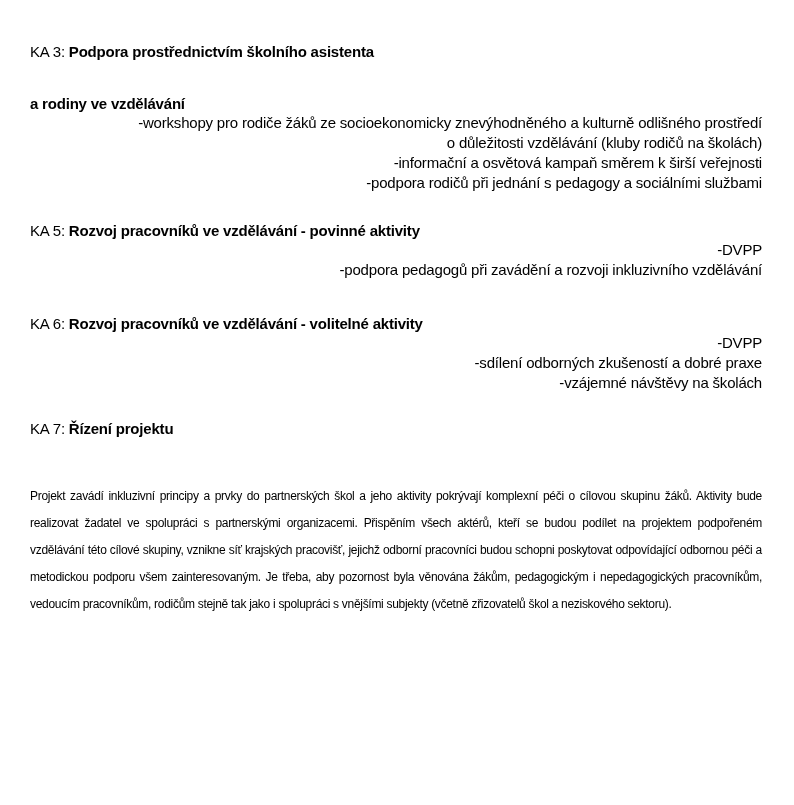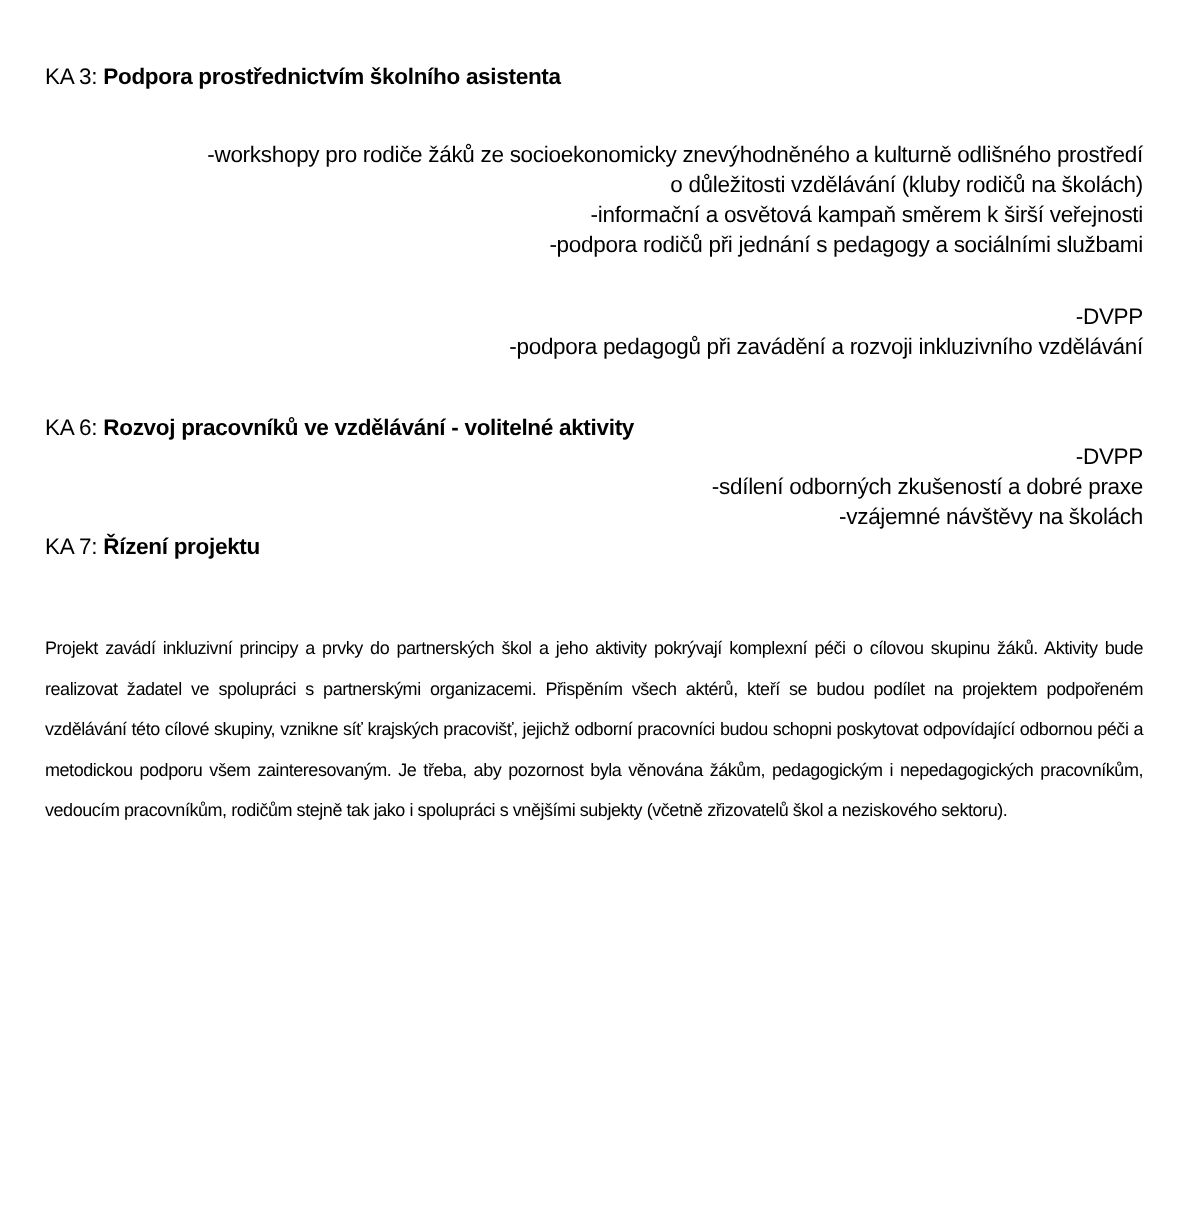--- a/index.html
+++ b/index.html
@@ -31,48 +31,50 @@
   .ka-item {
     font-size: 15px;
     line-height: 20px;
     letter-spacing: -0.2px;
     white-space: nowrap;
     text-align: right;
   }
   .sec-ka4 { margin-top: 33px; }
   .sec-ka5 { margin-top: 28px; }
   .sec-ka6 { margin-top: 34px; }
-  .sec-ka7 { }
+  .sec-ka7 { margin-top: 26px; }
   .closing {
     margin: 45px 0 0 0;
     font-size: 12px;
     line-height: 27px;
     letter-spacing: -0.3px;
     text-align: justify;
   }
 </style>
 </head>
 <body>
 
 <div class="page">
 
   <div class="section">
     <div class="ka-heading"><span>KA 3: </span><b>Podpora prostřednictvím školního asistenta</b></div>
   </div>
 
   <div class="section sec-ka4">
+    <div class="ka-heading"><b>a rodiny ve vzdělávání</b></div>
     <div class="ka-items">
       <div class="ka-item">-workshopy pro rodiče žáků ze socioekonomicky znevýhodněného a kulturně odlišného prostředí</div>
       <div class="ka-item">o důležitosti vzdělávání (kluby rodičů na školách)</div>
       <div class="ka-item">-informační a osvětová kampaň směrem k širší veřejnosti</div>
       <div class="ka-item">-podpora rodičů při jednání s pedagogy a sociálními službami</div>
     </div>
   </div>
 
   <div class="section sec-ka5">
+    <div class="ka-heading"><span>KA 5: </span><b>Rozvoj pracovníků ve vzdělávání - povinné aktivity</b></div>
     <div class="ka-items">
       <div class="ka-item">-DVPP</div>
       <div class="ka-item">-podpora pedagogů při zavádění a rozvoji inkluzivního vzdělávání</div>
     </div>
   </div>
 
   <div class="section sec-ka6">
     <div class="ka-heading"><span>KA 6: </span><b>Rozvoj pracovníků ve vzdělávání - volitelné aktivity</b></div>
     <div class="ka-items">
       <div class="ka-item">-DVPP</div>

